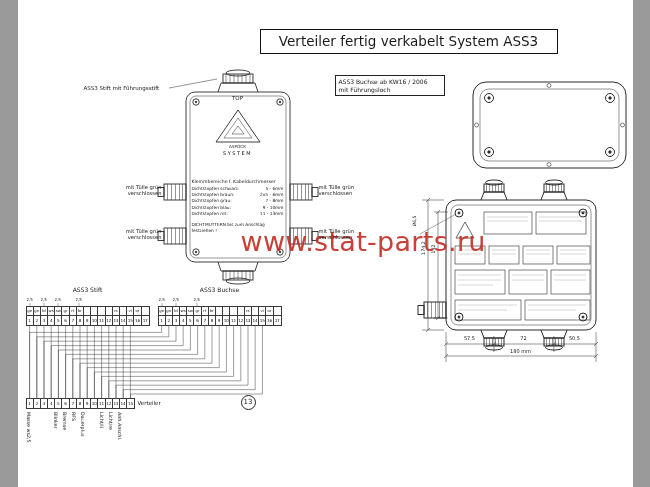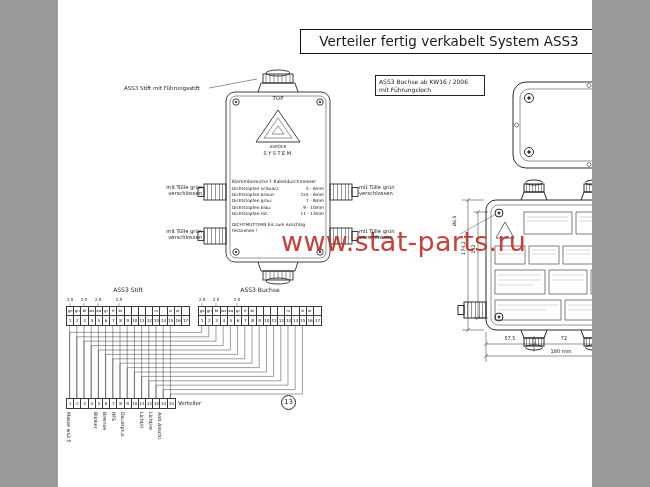--- a/index.html
+++ b/index.html
@@ -1,18 +1,18 @@
 <!DOCTYPE html>
 <html><head>
 <meta charset="utf-8">
 <style>
   *{margin:0;padding:0;box-sizing:border-box}
   html,body{background:#9a9a9a}
   body{font-family:"DejaVu Sans",sans-serif;color:#1a1a1a}
-  .page{position:relative;width:534px;height:487px;background:#ffffff;overflow:hidden;margin:0 auto}
+  .page{position:relative;width:615px;height:487px;background:#ffffff;overflow:hidden;margin:0 auto}
   .preline{white-space:pre-line}
   svg.art{position:absolute;left:0;top:0}
   .title-box{position:absolute;left:242px;top:29px;width:298px;height:25px;border:1.4px solid #111;
              font-size:13.5px;line-height:22px;text-align:center;background:#fff}
   .callout-box{position:absolute;left:317px;top:75px;width:110px;border:1px solid #222;
                font-size:6px;line-height:1.25;padding:2px 3px;background:#fff}
   .watermark{position:absolute;left:223px;top:226px;font-size:27px;font-weight:400;
              letter-spacing:.3px;color:#c43028;opacity:.92}
   .rot{position:absolute;transform:rotate(-90deg);transform-origin:0 0;white-space:pre-line;text-align:center}
   .small-label{position:absolute;color:#1a1a1a}

